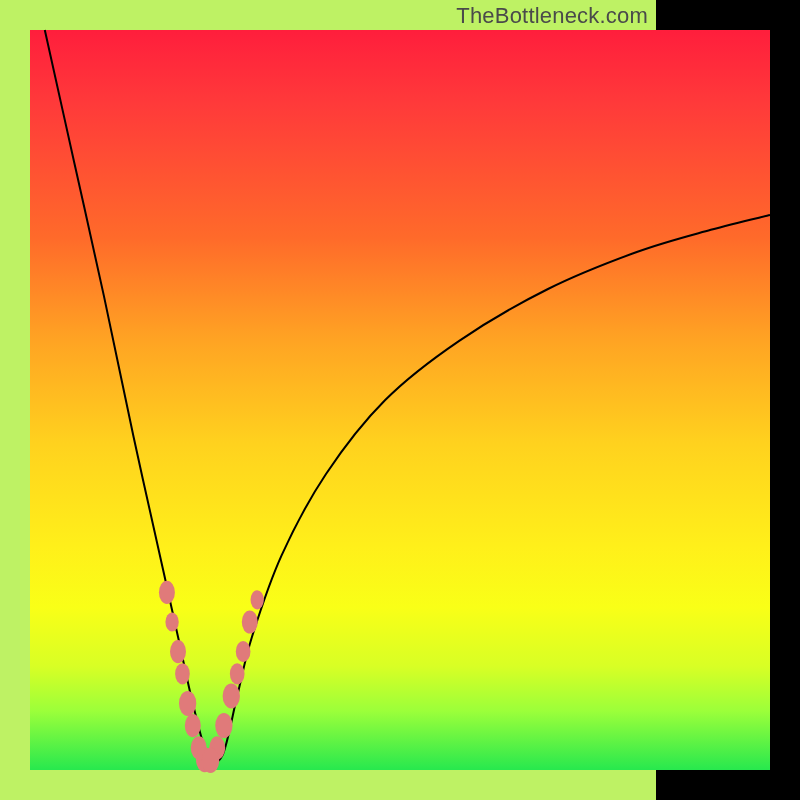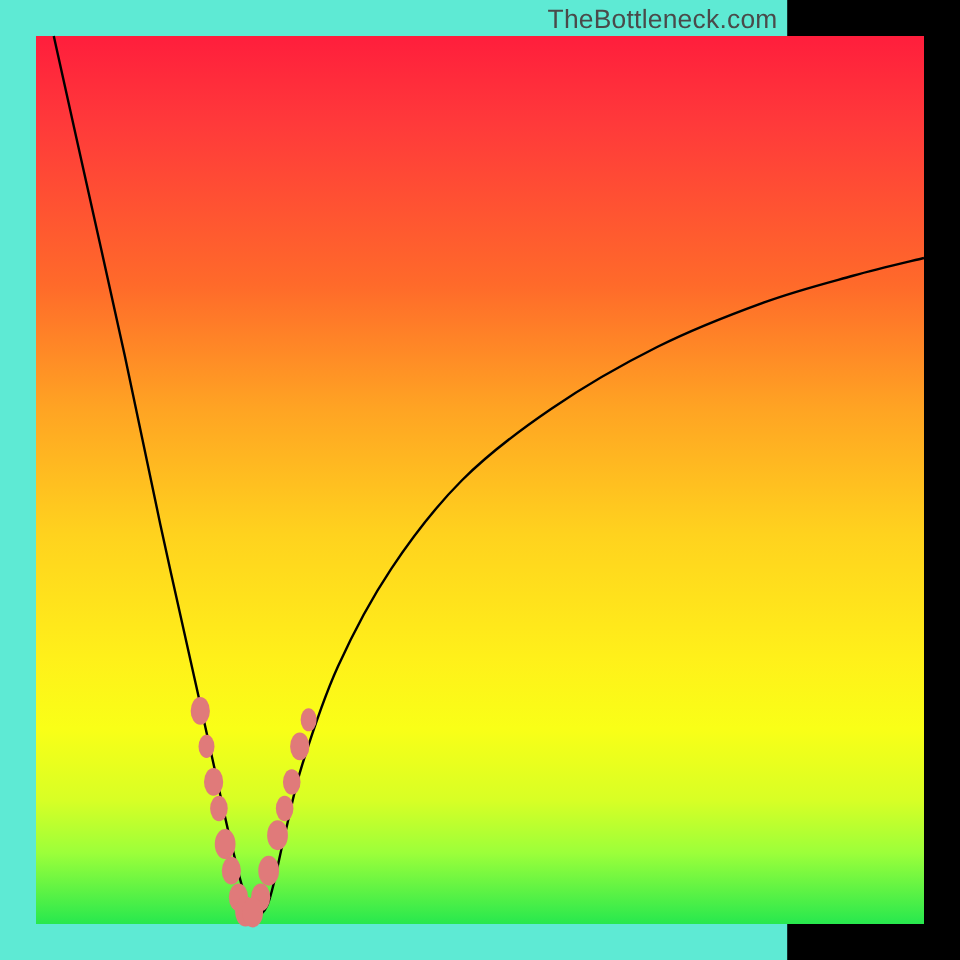--- a/index.html
+++ b/index.html
@@ -10,21 +10,21 @@
     overflow: hidden;
     background: #000;
     font-family: Arial, Helvetica, sans-serif;
   }
   .frame {
     position: absolute;
     left: 0;
     top: 0;
     width: 656px;
     height: 800px;
-    background: #5eead4;
+    background: #bef264;
   }
   .plot-area {
     position: absolute;
     left: 30px;
     top: 30px;
     width: 740px;
     height: 740px;
     
     background: linear-gradient(
       to bottom,

